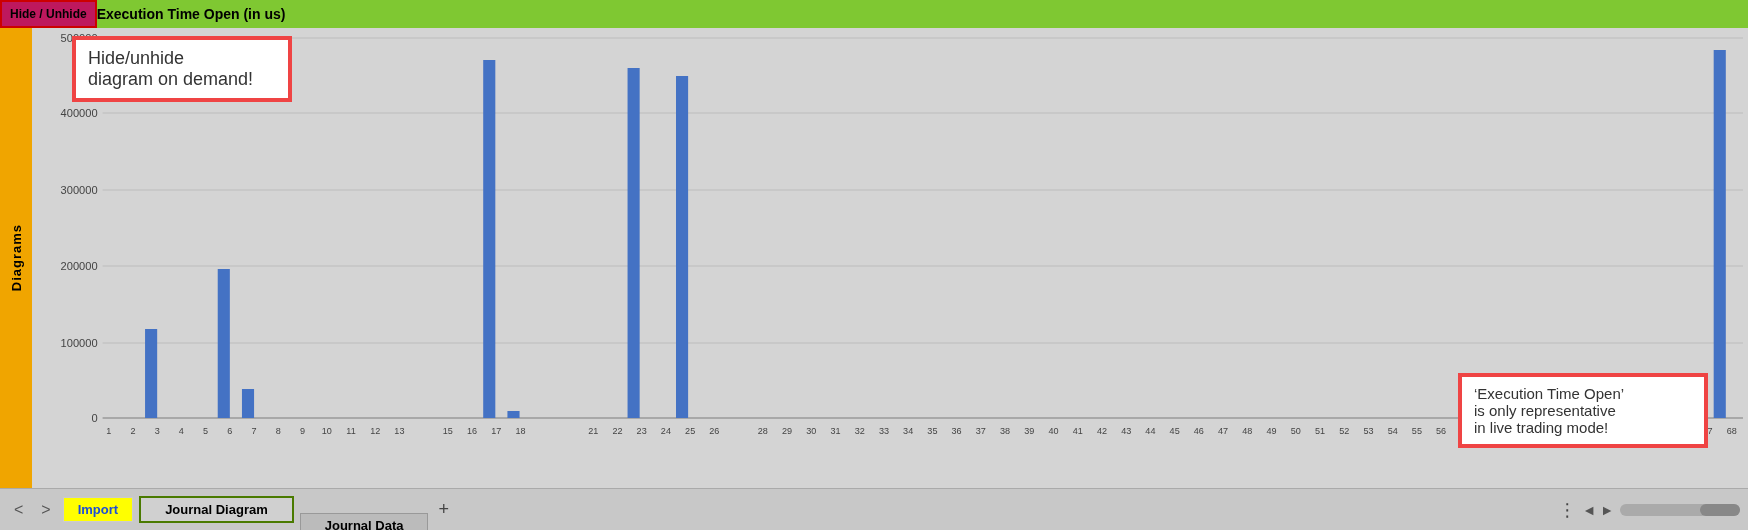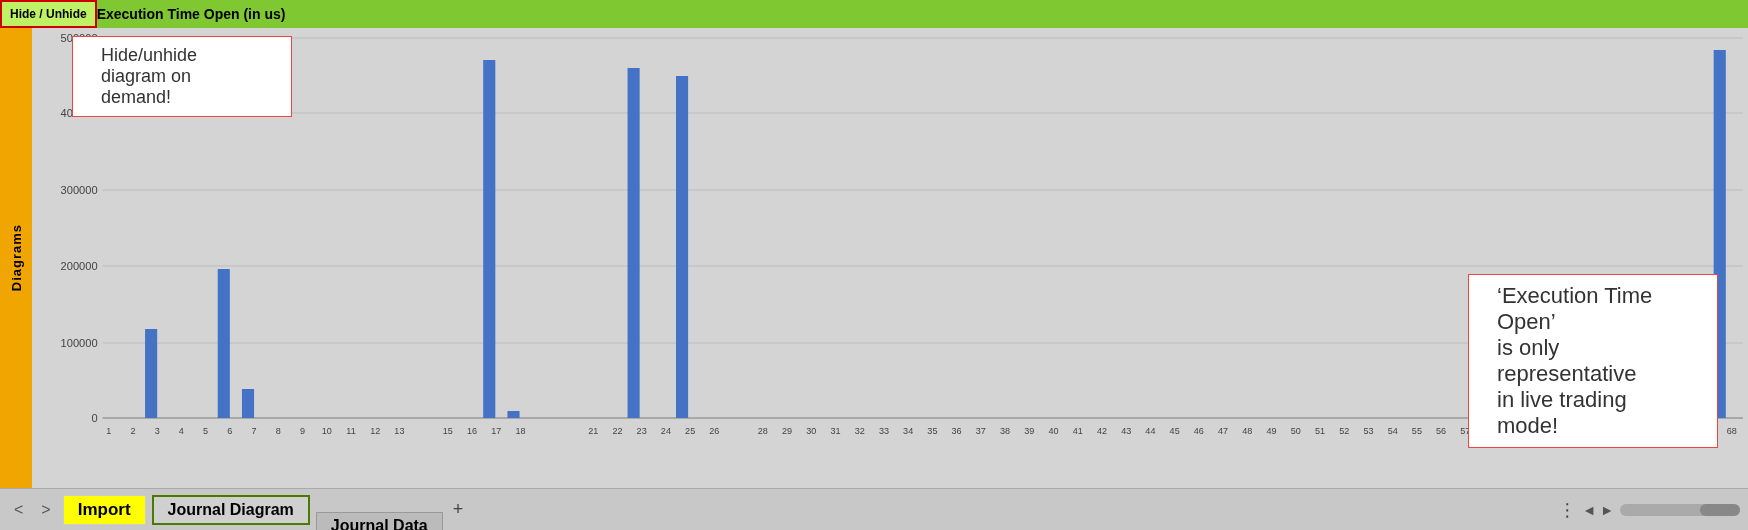--- a/index.html
+++ b/index.html
@@ -7,21 +7,21 @@
 
     
     .top-bar {
       display: flex;
       align-items: center;
       height: 28px;
       background: #7fc832;
       position: relative;
     }
     .hide-unhide-btn {
-      background: #bef264;
+      background: #be185d;
       border: 2px solid #cc0000;
       color: #000;
       font-size: 12px;
       font-weight: bold;
       padding: 2px 8px;
       height: 28px;
       cursor: pointer;
       white-space: nowrap;
     }
     .top-bar-title {
@@ -60,39 +60,39 @@
       flex: 1;
       background: #d4d4d4;
       position: relative;
       overflow: hidden;
     }
 
     
     .annotation-box {
       position: absolute;
       background: white;
-      border: 1px solid #ef4444;
-      padding: 8px 28px;
+      border: 4px solid #ef4444;
+      padding: 8px 12px;
       font-size: 18px;
       font-weight: normal;
       color: #333;
       z-index: 10;
     }
 
     .annotation-top-left {
       top: 8px;
       left: 40px;
       width: 220px;
     }
 
     .annotation-bottom-right {
       bottom: 40px;
-      right: 30px;
+      right: 40px;
       width: 250px;
-      font-size: 22px;
+      font-size: 15px;
     }
 
     
     .chart-svg {
       position: absolute;
       top: 0; left: 0;
       width: 100%;
       height: 100%;
     }
 
@@ -110,31 +110,31 @@
       background: none;
       border: none;
       font-size: 16px;
       cursor: pointer;
       padding: 2px 6px;
       color: #555;
     }
     .import-btn {
       background: #ffff00;
       border: 1px solid #ccc;
-      font-size: 17px;
+      font-size: 13px;
       font-weight: bold;
       padding: 4px 14px;
       cursor: pointer;
-      color: #000000;
+      color: #1d4ed8;
     }
     .tab {
       border: 1px solid #888;
-      font-size: 16px;
-      font-weight: bold;
-      padding: 4px 14px;
+      font-size: 13px;
+      font-weight: bold;
+      padding: 4px 24px;
       cursor: pointer;
       background: #d0d0d0;
       color: #000;
     }
     .tab.active {
       background: #d0d0d0;
       border: 2px solid #4a7a00;
       color: #000;
     }
     .tab.inactive {

